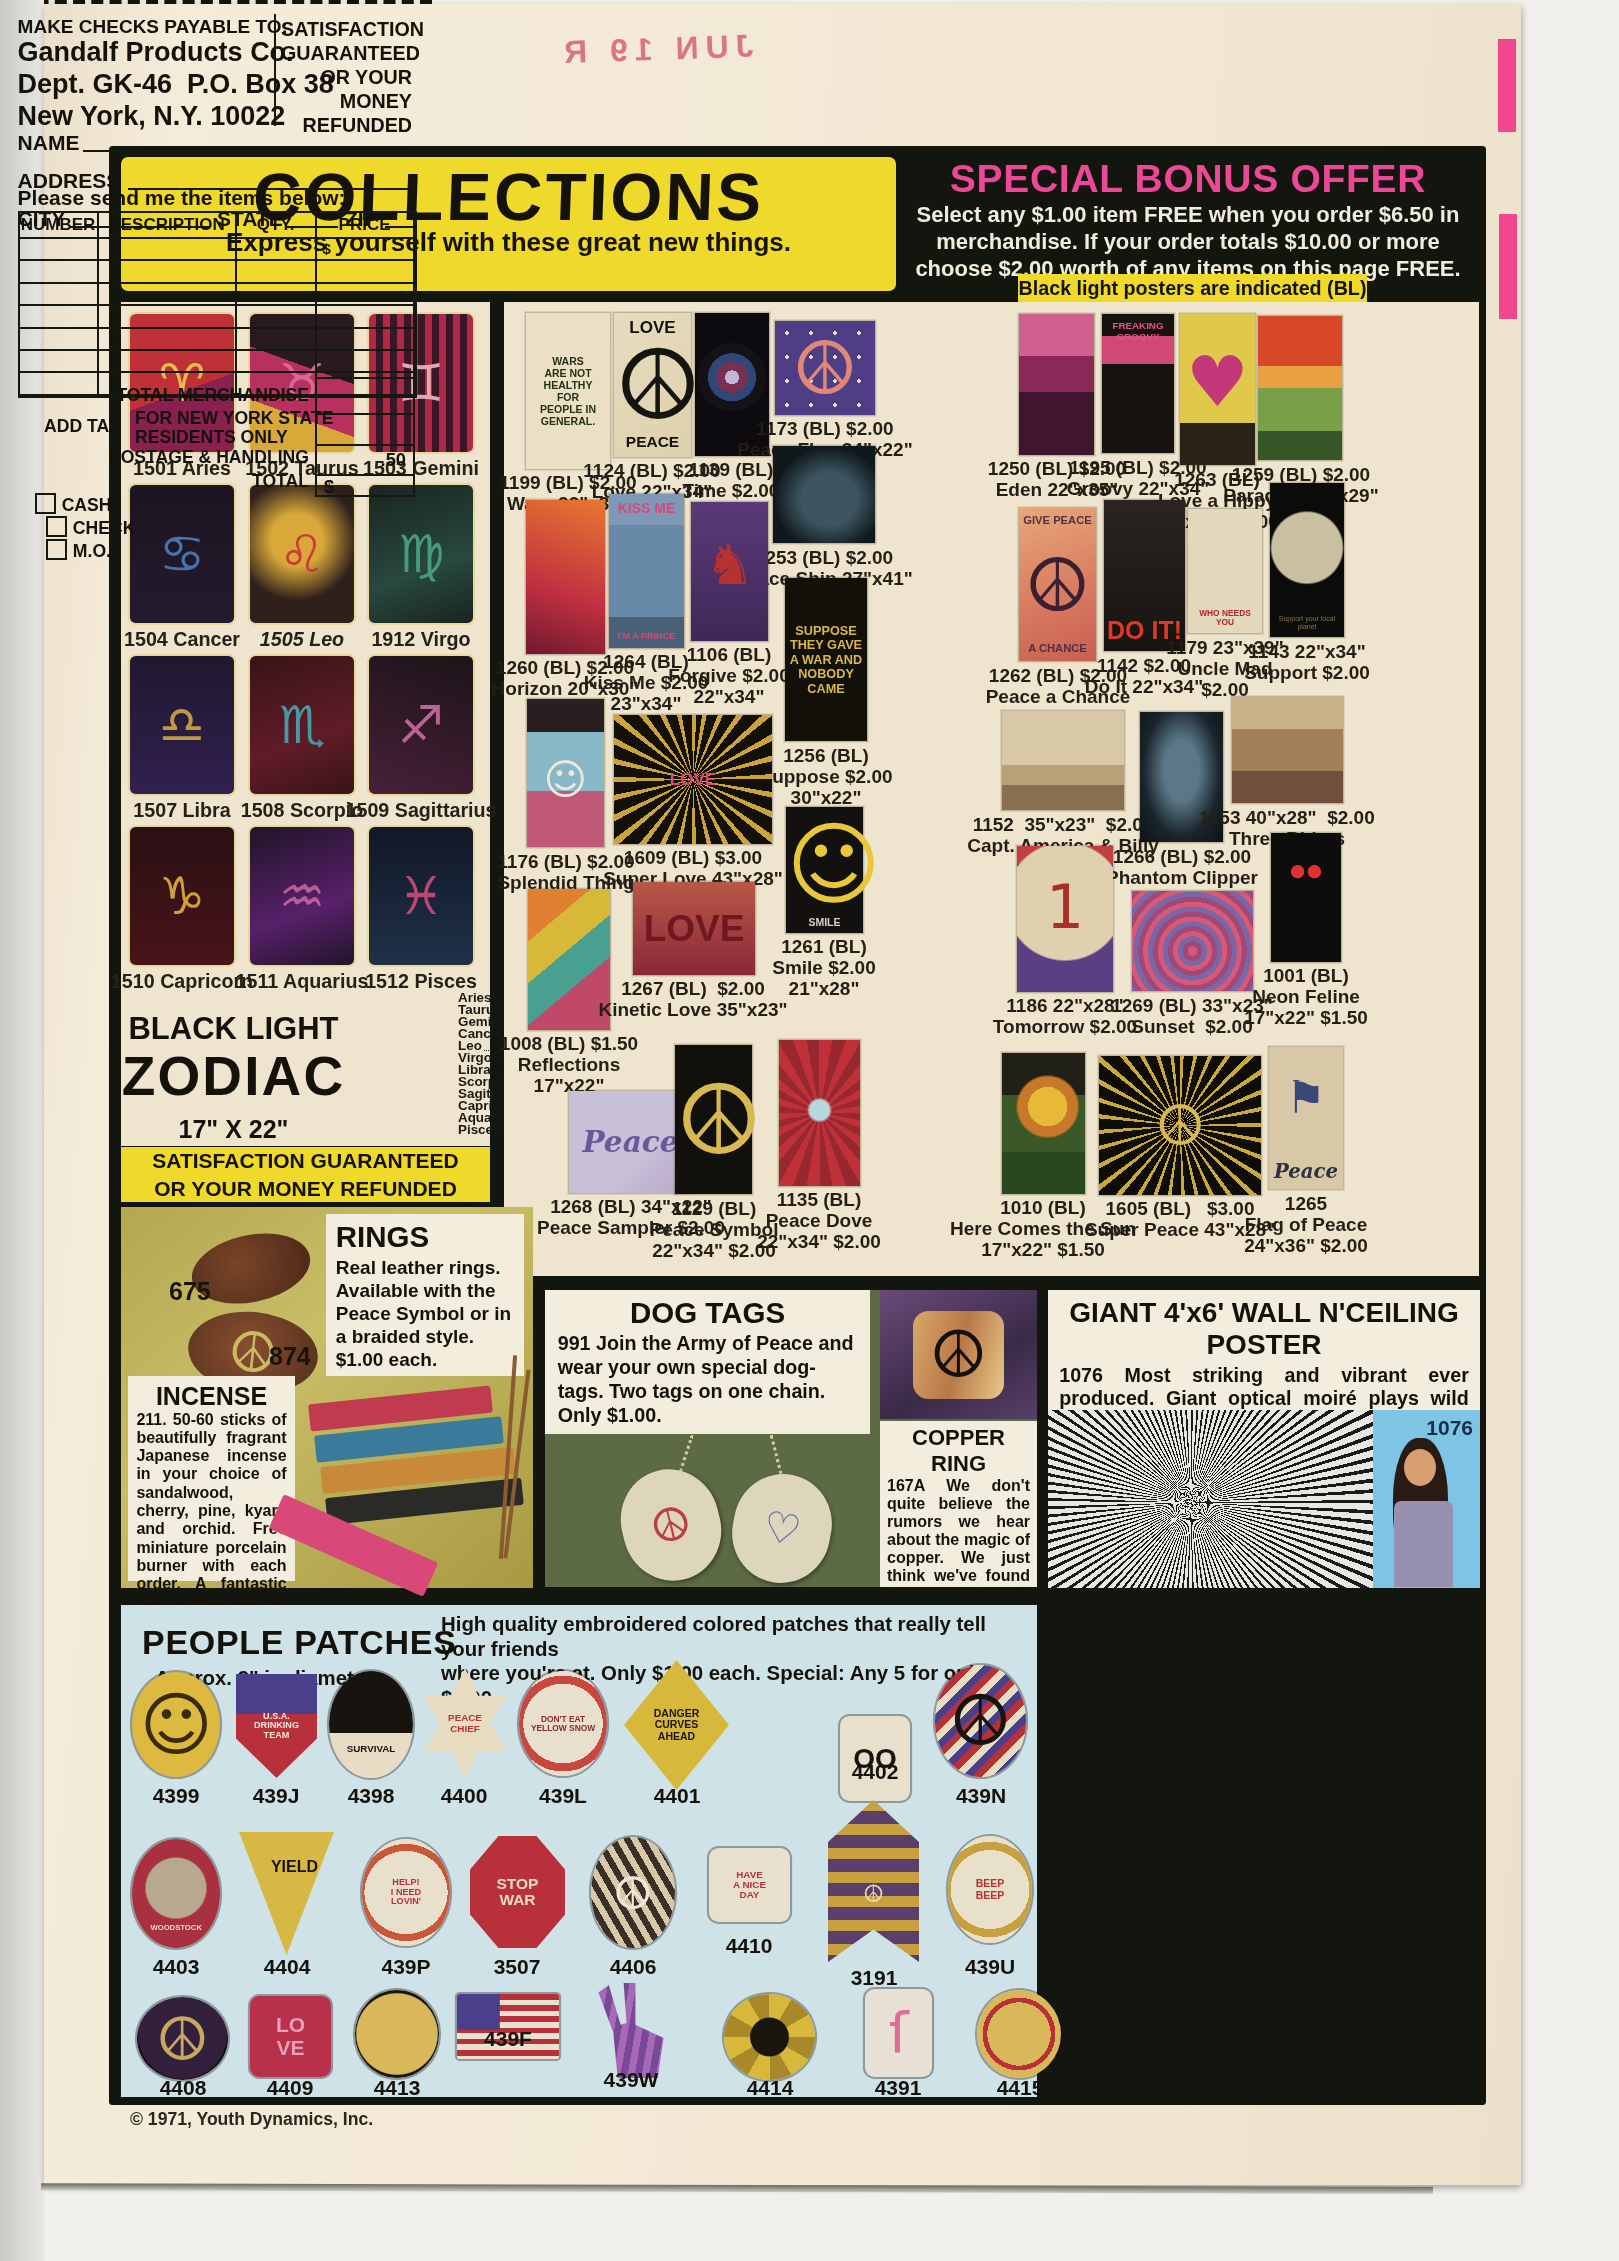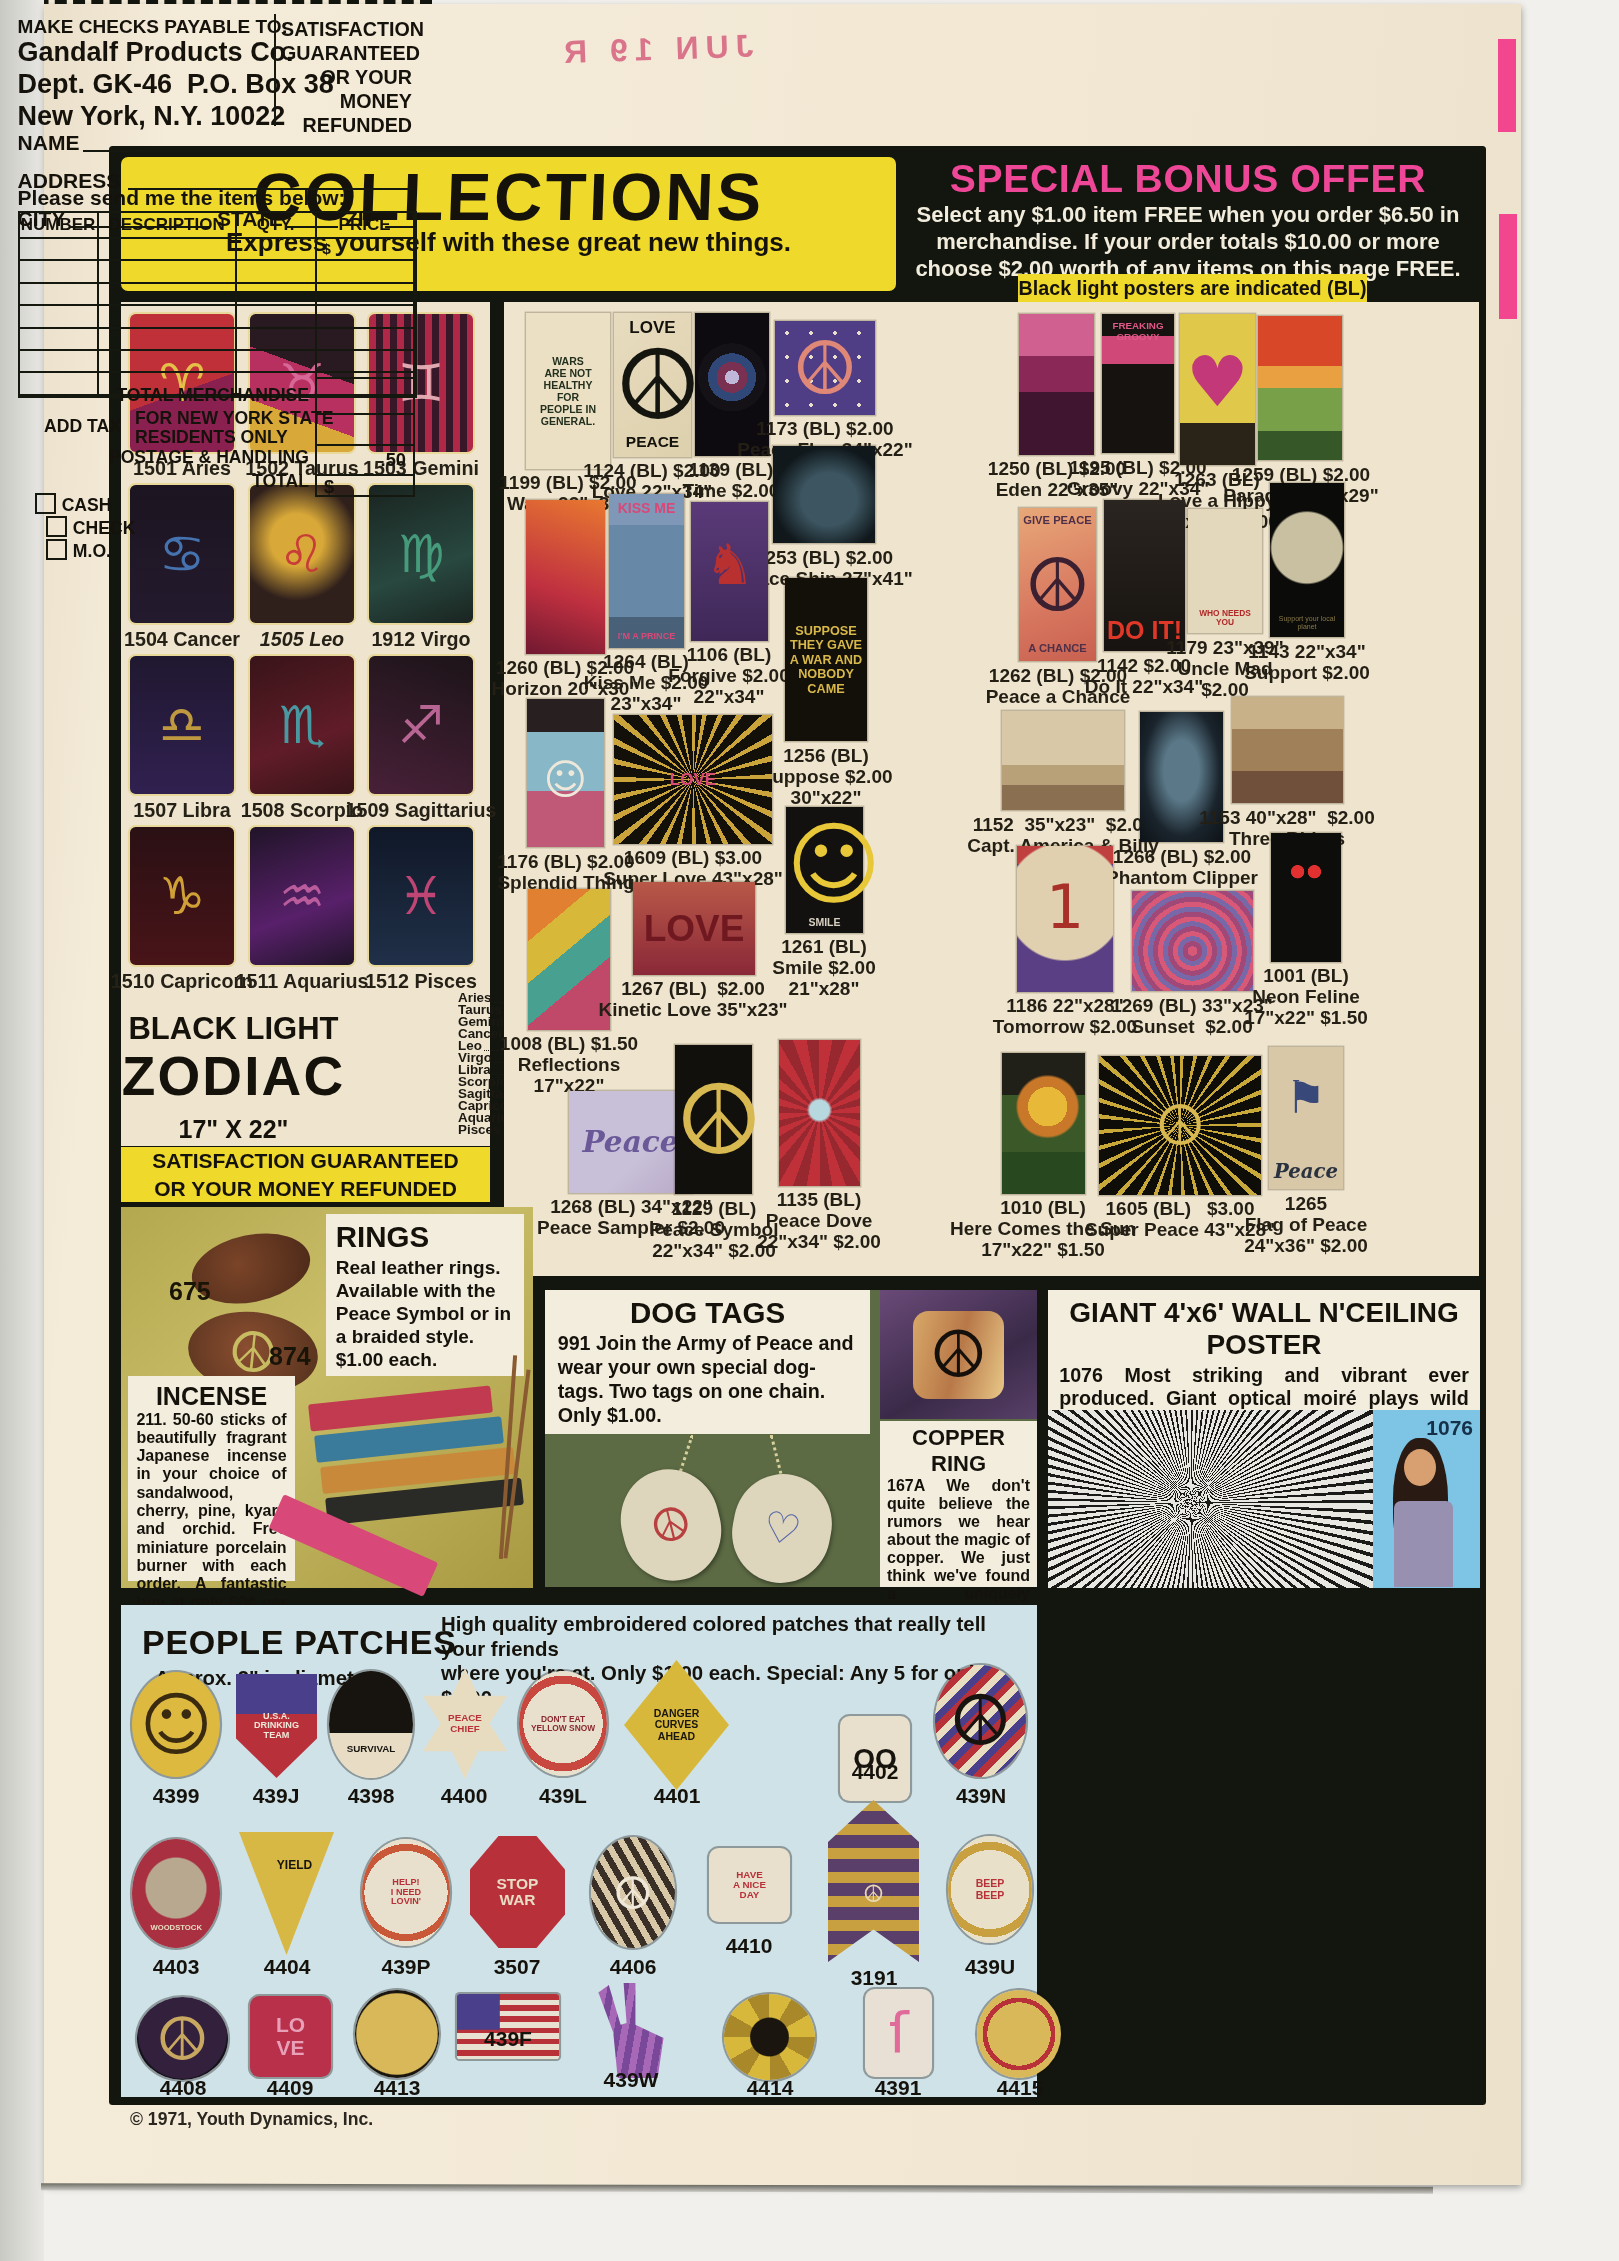--- a/index.html
+++ b/index.html
@@ -553,21 +553,21 @@
       <div class="patch-code" style="left: 754px; top: 155px;">4402</div>
       <div class="patch circle" style="left: 814px; top: 60px; width: 91px; height: 112px; background: repeating-linear-gradient(135deg, rgb(184, 48, 56) 0px, rgb(184, 48, 56) 7px, rgb(232, 221, 192) 7px, rgb(232, 221, 192) 14px, rgb(74, 63, 138) 14px, rgb(74, 63, 138) 21px);">
         <div class="pglyph2" style="color: rgb(23, 20, 15); font-size: 70px;">☮</div>
       </div>
       <div class="patch-code" style="left: 860px; top: 179px;">439N</div>
       <div class="patch circle" style="left: 11.2px; top: 234px; width: 88px; height: 109px; background: radial-gradient(circle at 50% 45%, rgb(184, 168, 144) 0px, rgb(184, 168, 144) 40%, rgb(168, 48, 64) 42%);">
         <div class="ptext" style="color: rgb(232, 221, 192); font-size: 7.7px; position: absolute; left: 0px; right: 0px; top: 78%;">WOODSTOCK</div>
       </div>
       <div class="patch-code" style="left: 55px; top: 350px;">4403</div>
       <div class="patch tri" style="left: 118px; top: 227px; width: 95px; height: 123px; background: rgb(216, 184, 68);">
-        <div class="ptext" style="color: rgb(23, 20, 15); font-size: 12px; position: absolute; left: 16px; right: 0px; top: 22%;">YIELD</div>
+        <div class="ptext" style="color: rgb(23, 20, 15); font-size: 16px; position: absolute; left: 16px; right: 0px; top: 22%;">YIELD</div>
       </div>
       <div class="patch-code" style="left: 166px; top: 350px;">4404</div>
       <div class="patch circle" style="left: 241px; top: 234px; width: 88px; height: 107px; background: radial-gradient(circle, rgb(232, 224, 204) 0px, rgb(232, 224, 204) 60%, rgb(200, 88, 56) 60%, rgb(200, 88, 56) 70%, rgb(232, 224, 204) 70%);">
         <div class="ptext" style="color: rgb(184, 48, 56); font-size: 9.1px;">HELP!
 I NEED
 LOVIN'</div>
       </div>
       <div class="patch-code" style="left: 285px; top: 350px;">439P</div>
       <div class="patch octagon" style="left: 349px; top: 231px; width: 95px; height: 112px; background: rgb(184, 48, 58);">
         <div class="ptext" style="color: rgb(232, 221, 196); font-size: 15.5px;">STOP

